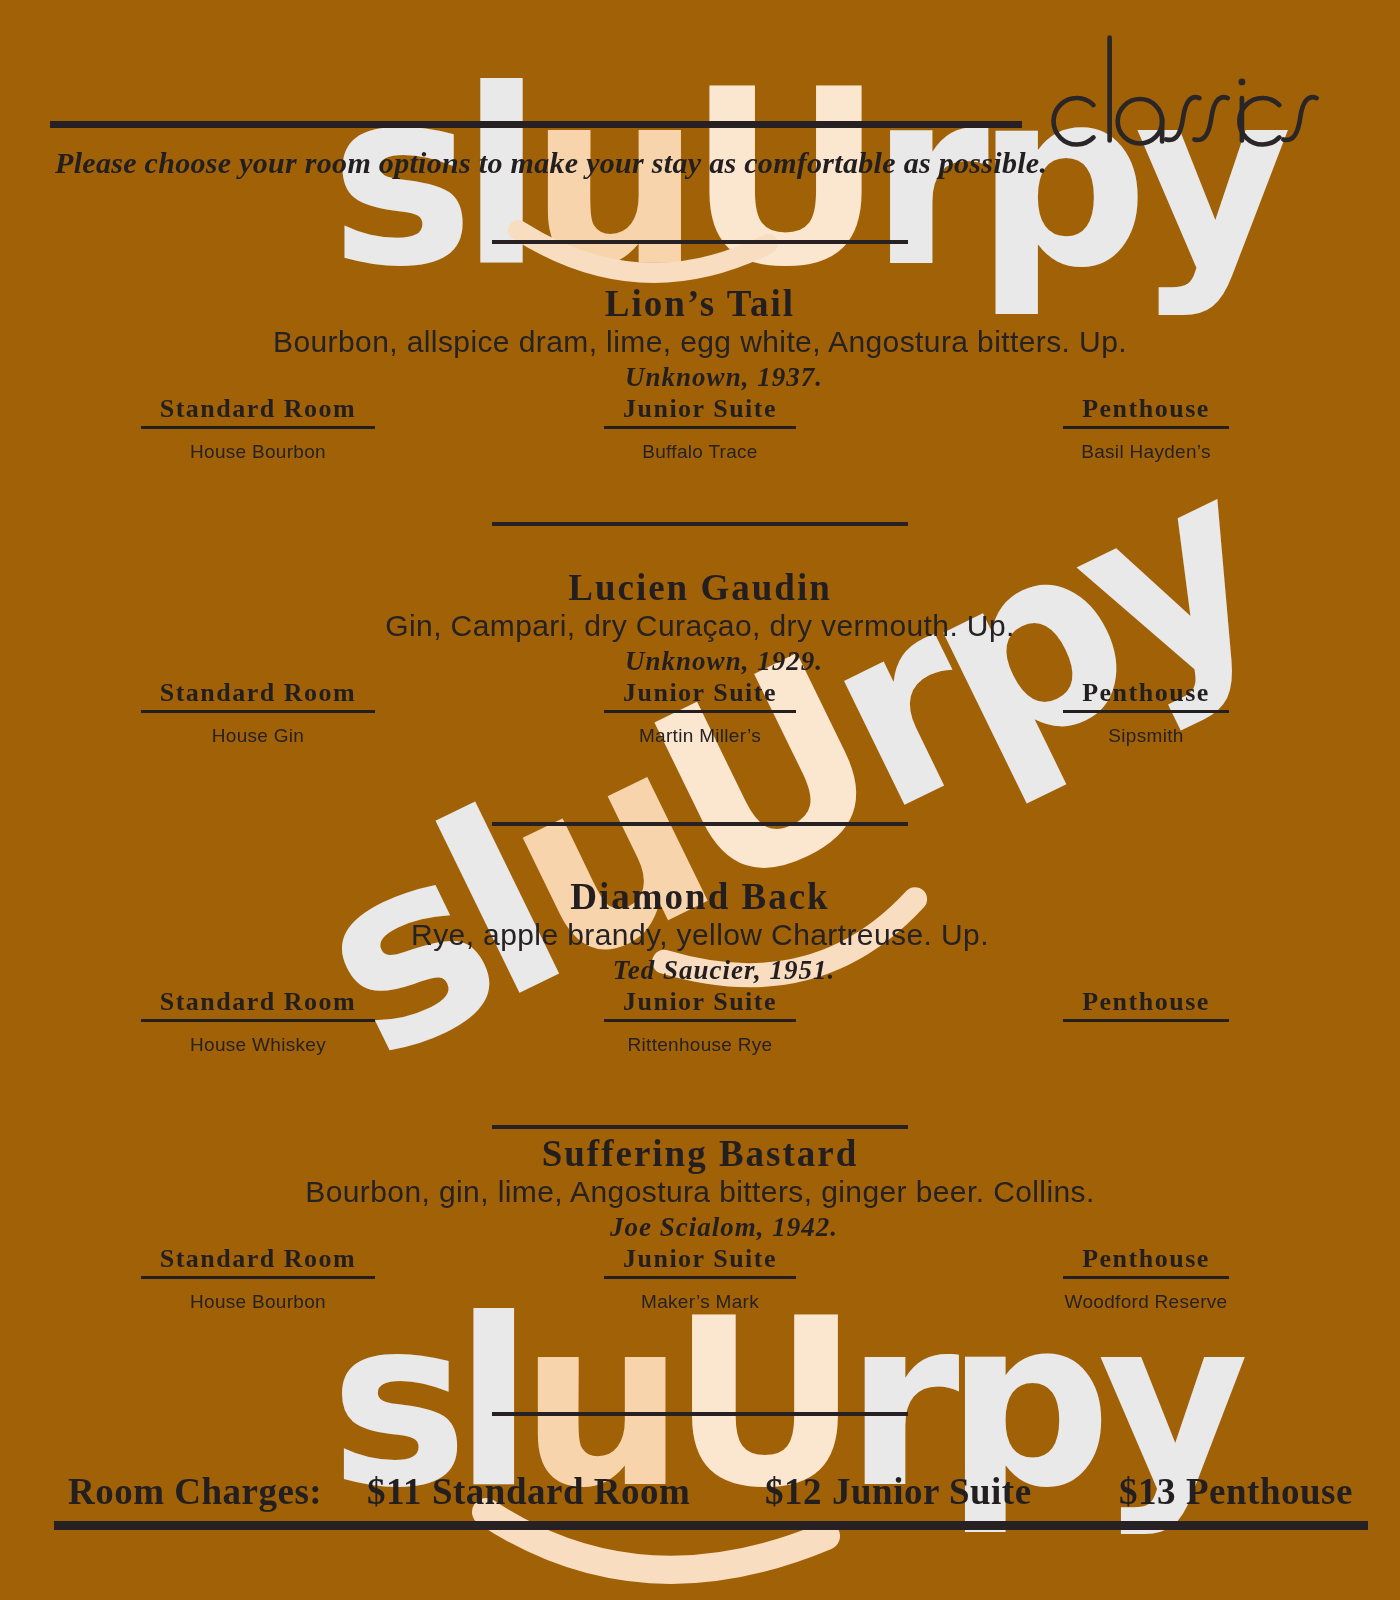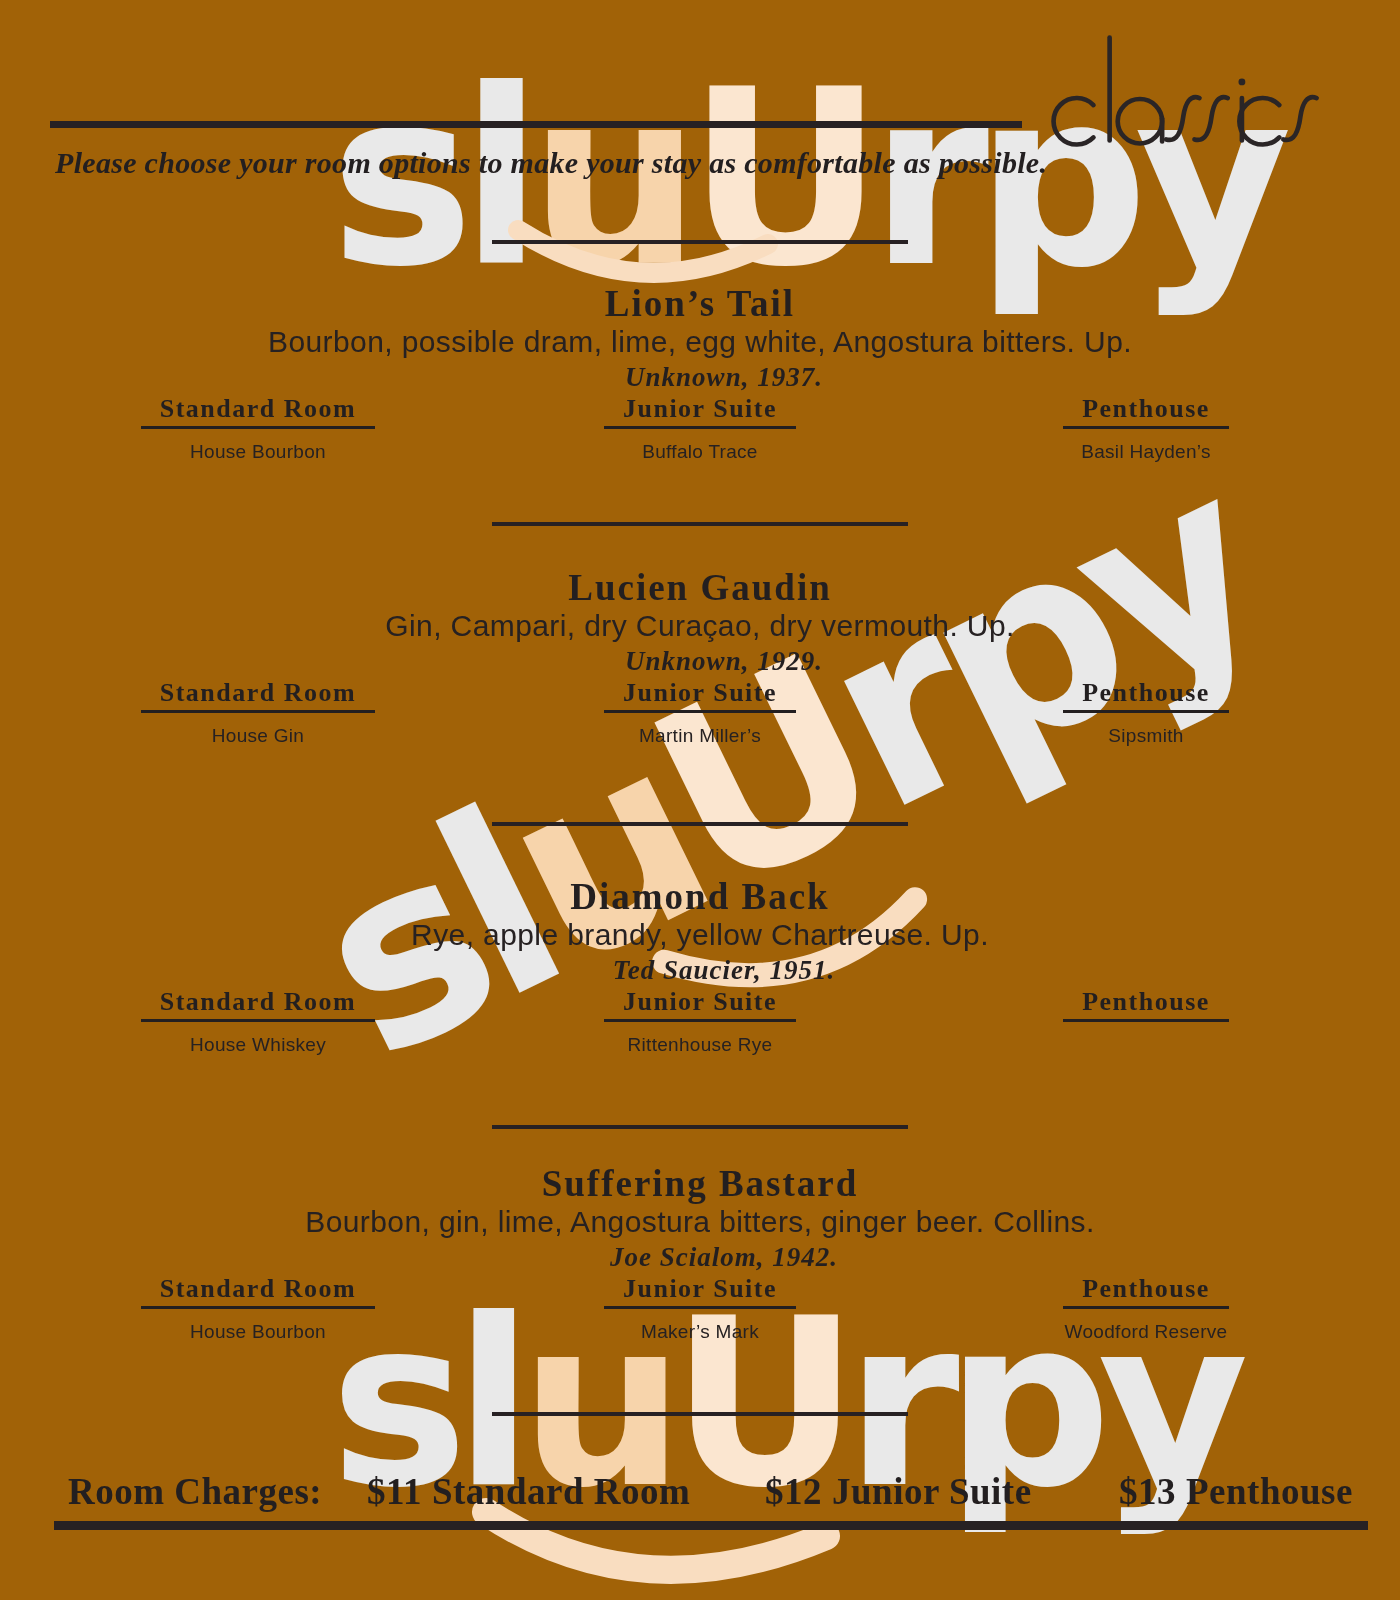--- a/index.html
+++ b/index.html
@@ -30,21 +30,21 @@
   .c-credit{font-style:italic;font-weight:bold;font-size:27px;letter-spacing:1px;line-height:35px;padding-left:48px;}
   .cols{position:relative;height:95px;}
   .col{position:absolute;top:1px;text-align:center;}
   .col1{left:98px;width:320px;}
   .col2{left:540px;width:320px;}
   .col3{left:986px;width:320px;}
   .col-head{display:inline-block;font-weight:bold;font-size:26px;letter-spacing:1.5px;
             line-height:26px;padding:0 19px 4px 19px;border-bottom:3px solid #231f20;}
   .col-value{margin-top:7px;font-family:"Liberation Sans",sans-serif;font-size:19px;
              letter-spacing:0.3px;line-height:32px;color:#262122;}
-  .sec-1{top:284px;} .sec-2{top:568px;} .sec-3{top:877px;} .sec-4{top:1164px;}
+  .sec-1{top:284px;} .sec-2{top:568px;} .sec-3{top:877px;} .sec-4{top:1134px;}
   .div-1{top:240px;} .div-2{top:522px;} .div-3{top:822px;} .div-4{top:1125px;} .div-5{top:1412px;}
   .footer-item{position:absolute;top:1472px;font-weight:bold;font-size:37px;
                letter-spacing:0.5px;line-height:40px;white-space:nowrap;}
   .f-label{left:68px;}
   .charge-0{left:367px;} .charge-1{left:765px;} .charge-2{left:1100px;margin-left:19px;}
   .charge-amount{margin-right:10px;}
 </style>
 </head>
 <body>
 
@@ -84,21 +84,21 @@
       <circle cx="194" cy="50" r="3.4" fill="#2a2526"></circle>
     </svg>
     <span class="sr">classics</span>
 
     <div class="intro">Please choose your room options to make your stay as comfortable as possible.</div>
 
     <div class="divider div-1"></div>
 
     <div class="section sec-1">
       <div class="c-title">Lion’s Tail</div>
-      <div class="c-desc">Bourbon, possible dram, lime, egg white, Angostura bitters. Up.</div>
+      <div class="c-desc">Bourbon, allspice dram, lime, egg white, Angostura bitters. Up.</div>
       <div class="c-credit">Unknown, 1937.</div>
       <div class="cols">
         <div class="col col1">
           <span class="col-head">Standard Room</span>
           <div class="col-value">House Bourbon</div>
         </div>
         <div class="col col2">
           <span class="col-head">Junior Suite</span>
           <div class="col-value">Buffalo Trace</div>
         </div>

